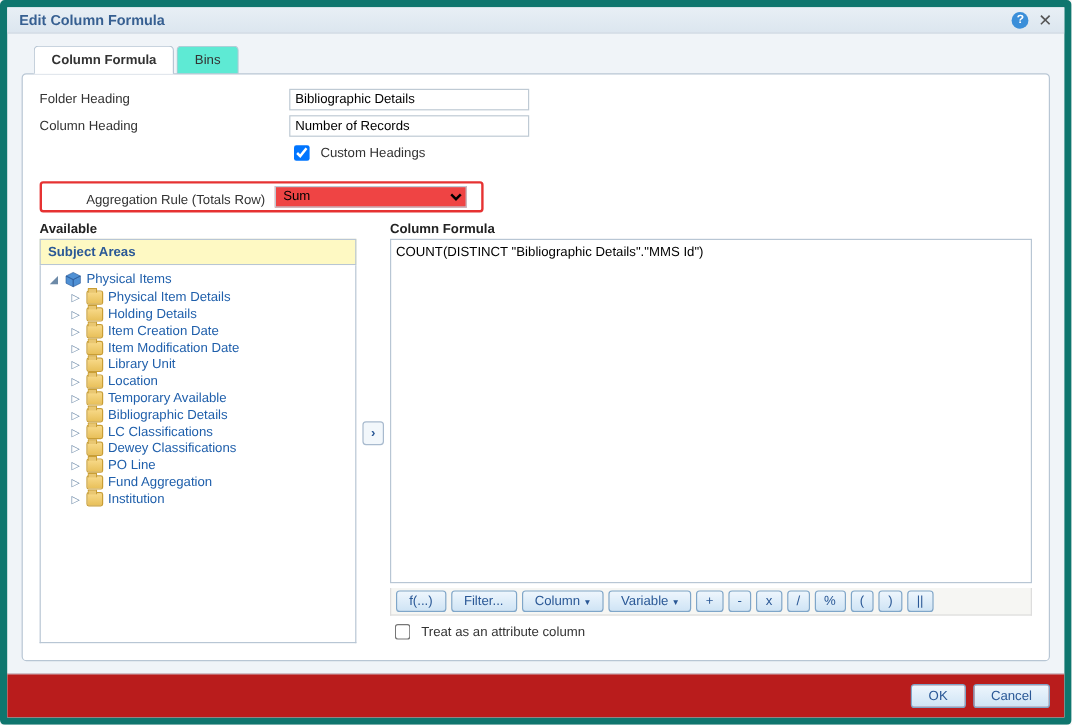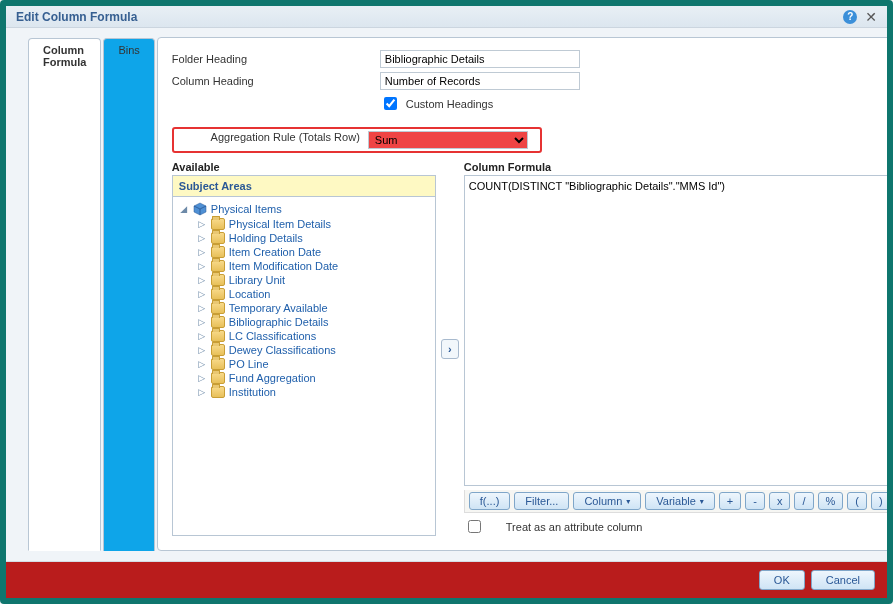--- a/index.html
+++ b/index.html
@@ -51,31 +51,32 @@
   .dialog-close {
     color: #555;
     font-size: 14px;
     cursor: pointer;
     line-height: 1;
   }
   .dialog-body {
     flex: 1;
     padding: 10px 12px 10px 12px;
     display: flex;
+    flex-direction: column;
     position: relative;
   }
   .tabs {
     display: flex;
     margin-left: 10px;
   }
   .tab {
     padding: 5px 14px;
     border: 1px solid #b8c6d4;
     border-bottom: none;
-    background: #0ea5e9;
+    background: #5eead4;
     border-top-left-radius: 4px;
     border-top-right-radius: 4px;
     margin-right: 2px;
     color: #333;
     cursor: pointer;
   }
   .tab.active {
     background: #fff;
     font-weight: bold;
     position: relative;
@@ -114,21 +115,21 @@
     width: 200px;
   }
   .checkbox-row {
     grid-column: 2 / 3;
     display: flex;
     align-items: center;
     gap: 6px;
   }
   .agg-row {
     display: flex;
-    align-items: flex-start;
+    align-items: flex-end;
     gap: 8px;
     border: 2px solid #e63232;
     border-radius: 3px;
     padding: 2px 0;
     width: 370px;
     margin-top: 4px;
     margin-bottom: 8px;
   }
   .agg-label {
     width: 186px;
@@ -254,21 +255,21 @@
     border-radius: 3px;
     cursor: pointer;
     display: inline-flex;
     align-items: center;
     gap: 4px;
     height: 18px;
     white-space: nowrap;
   }
   .tbtn.small { padding: 1px 7px; }
   .car { font-size: 8px; }
-  .attr-row { display: flex; align-items: center; gap: 22px; margin-top: 4px; }
+  .attr-row { display: flex; align-items: center; gap: 6px; margin-top: 4px; }
   .dialog-footer {
     display: flex;
     justify-content: flex-end;
     gap: 6px;
     padding: 8px 12px;
     background: #b91c1c;
     border-top: 1px solid #d4dde5;
   }
   .dlg-btn {
     border: 1px solid #7fa6c9;

